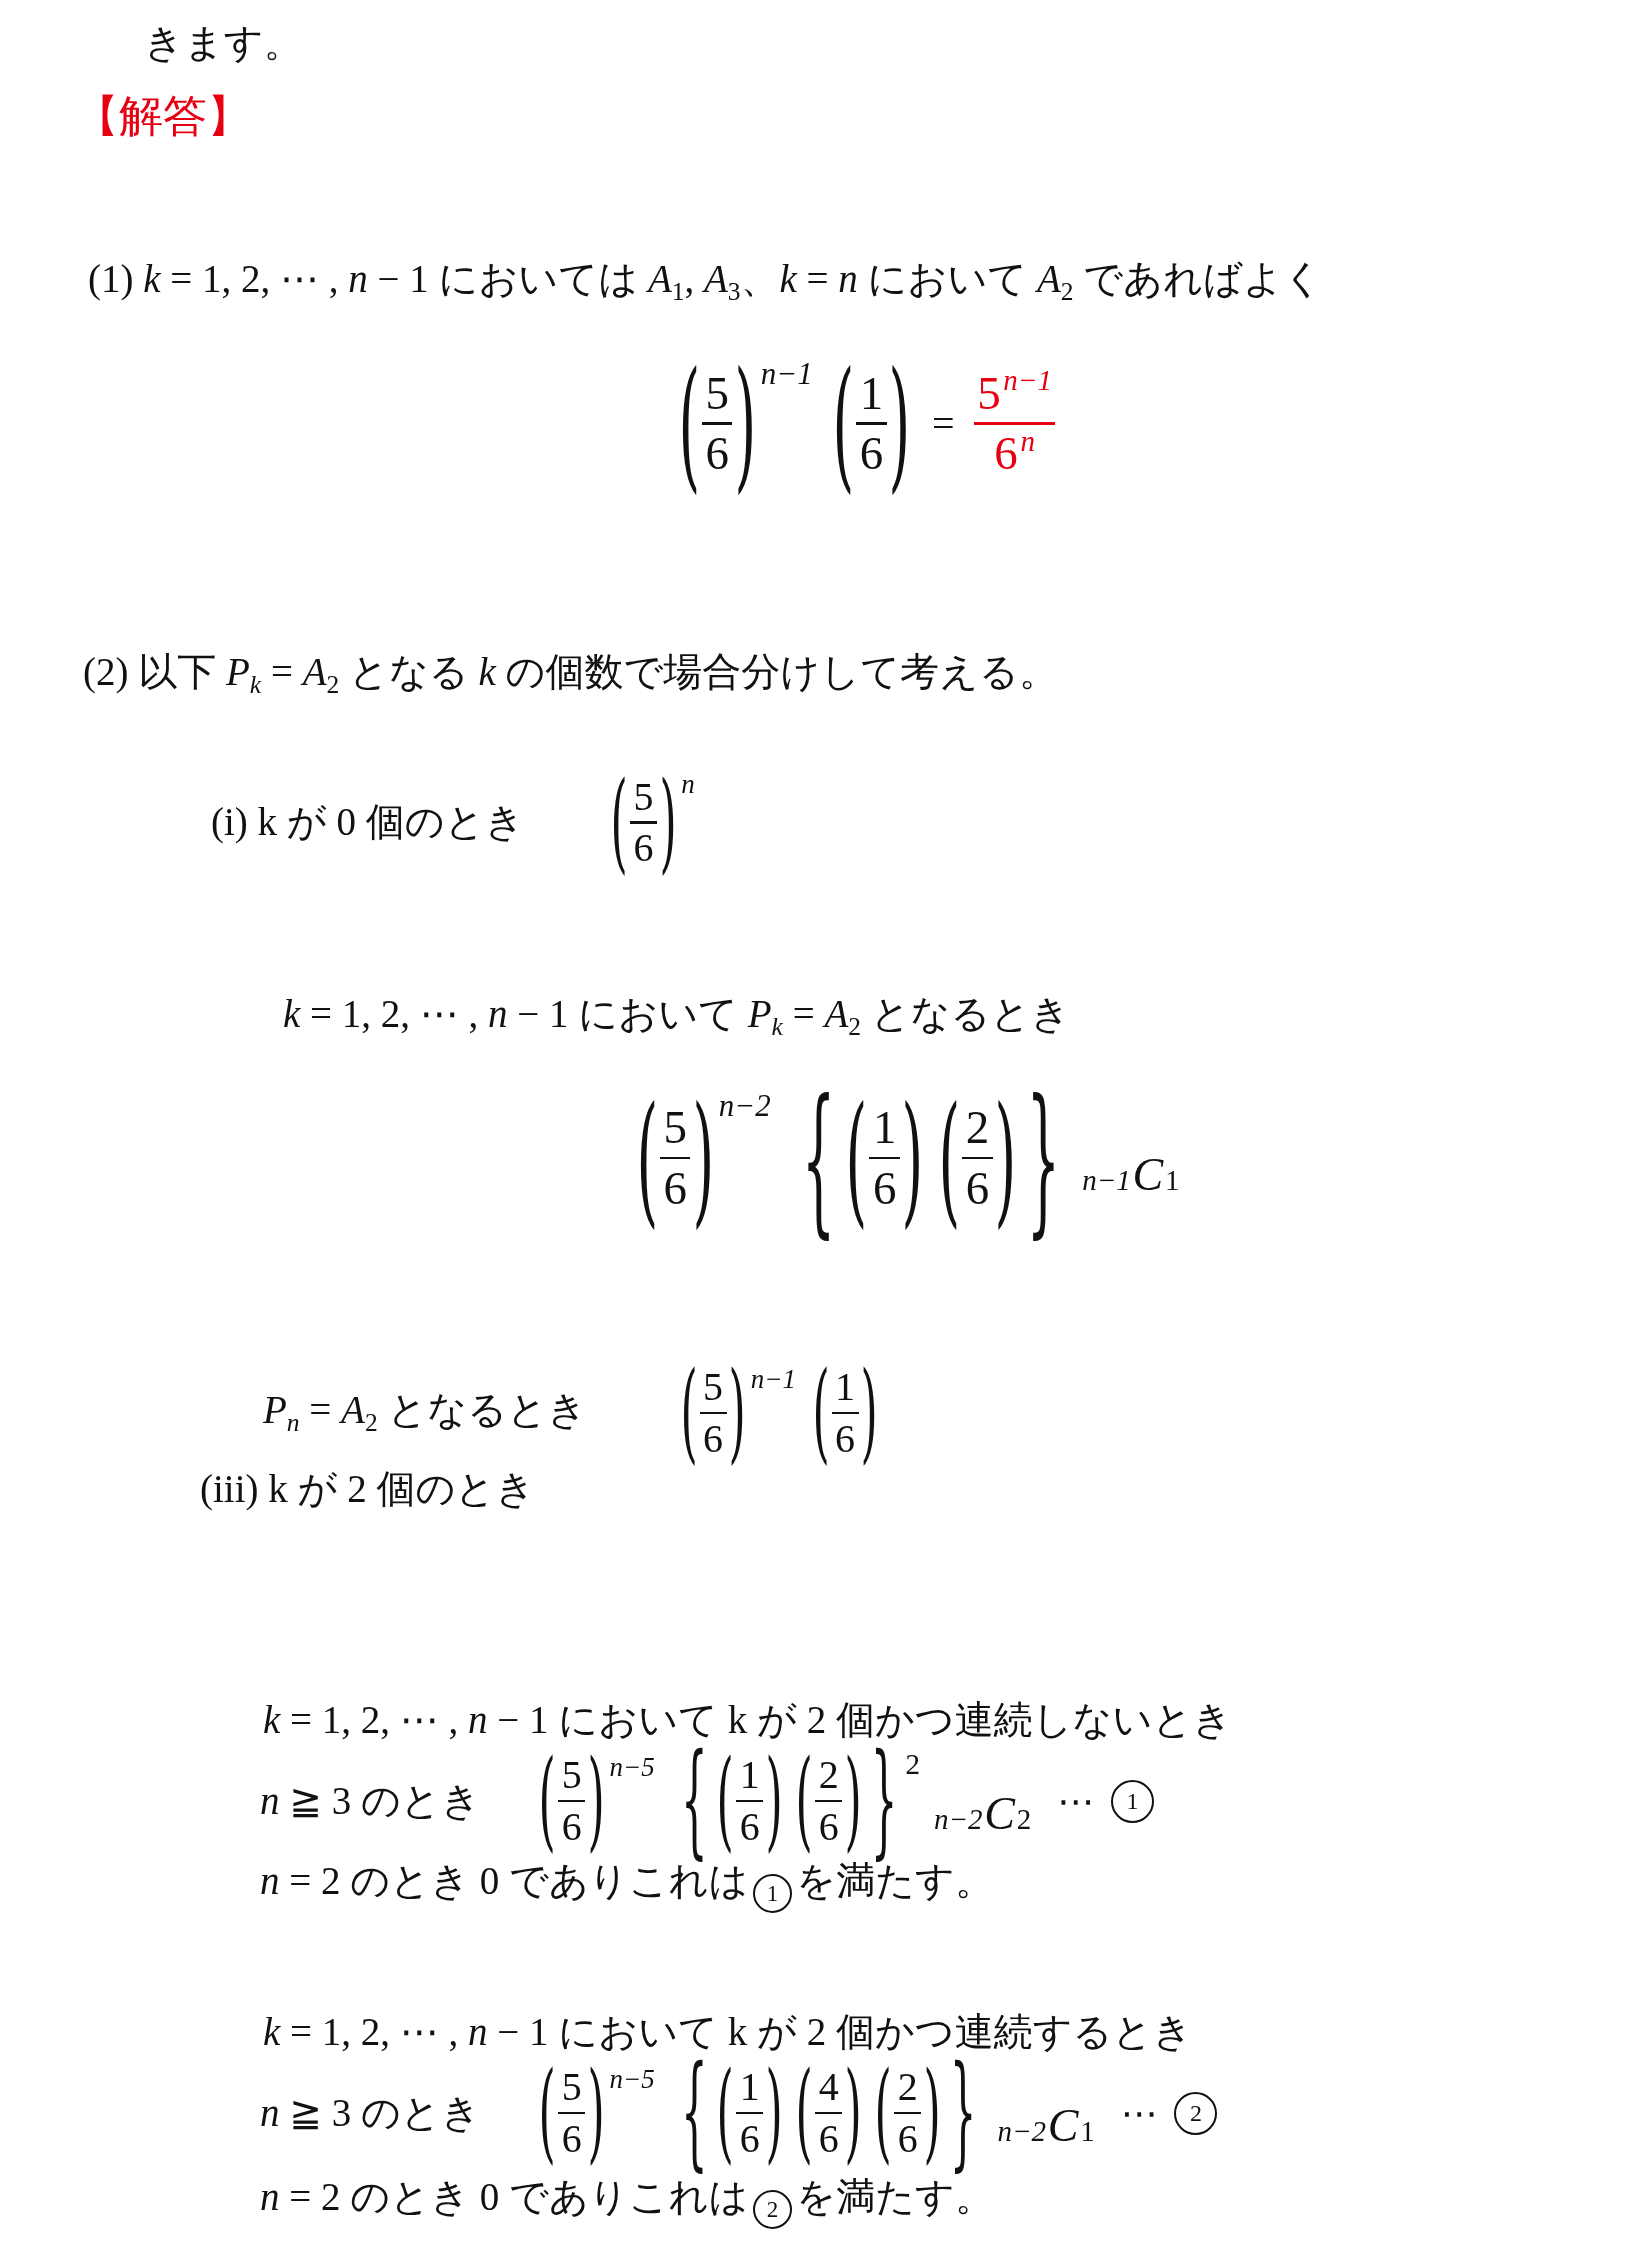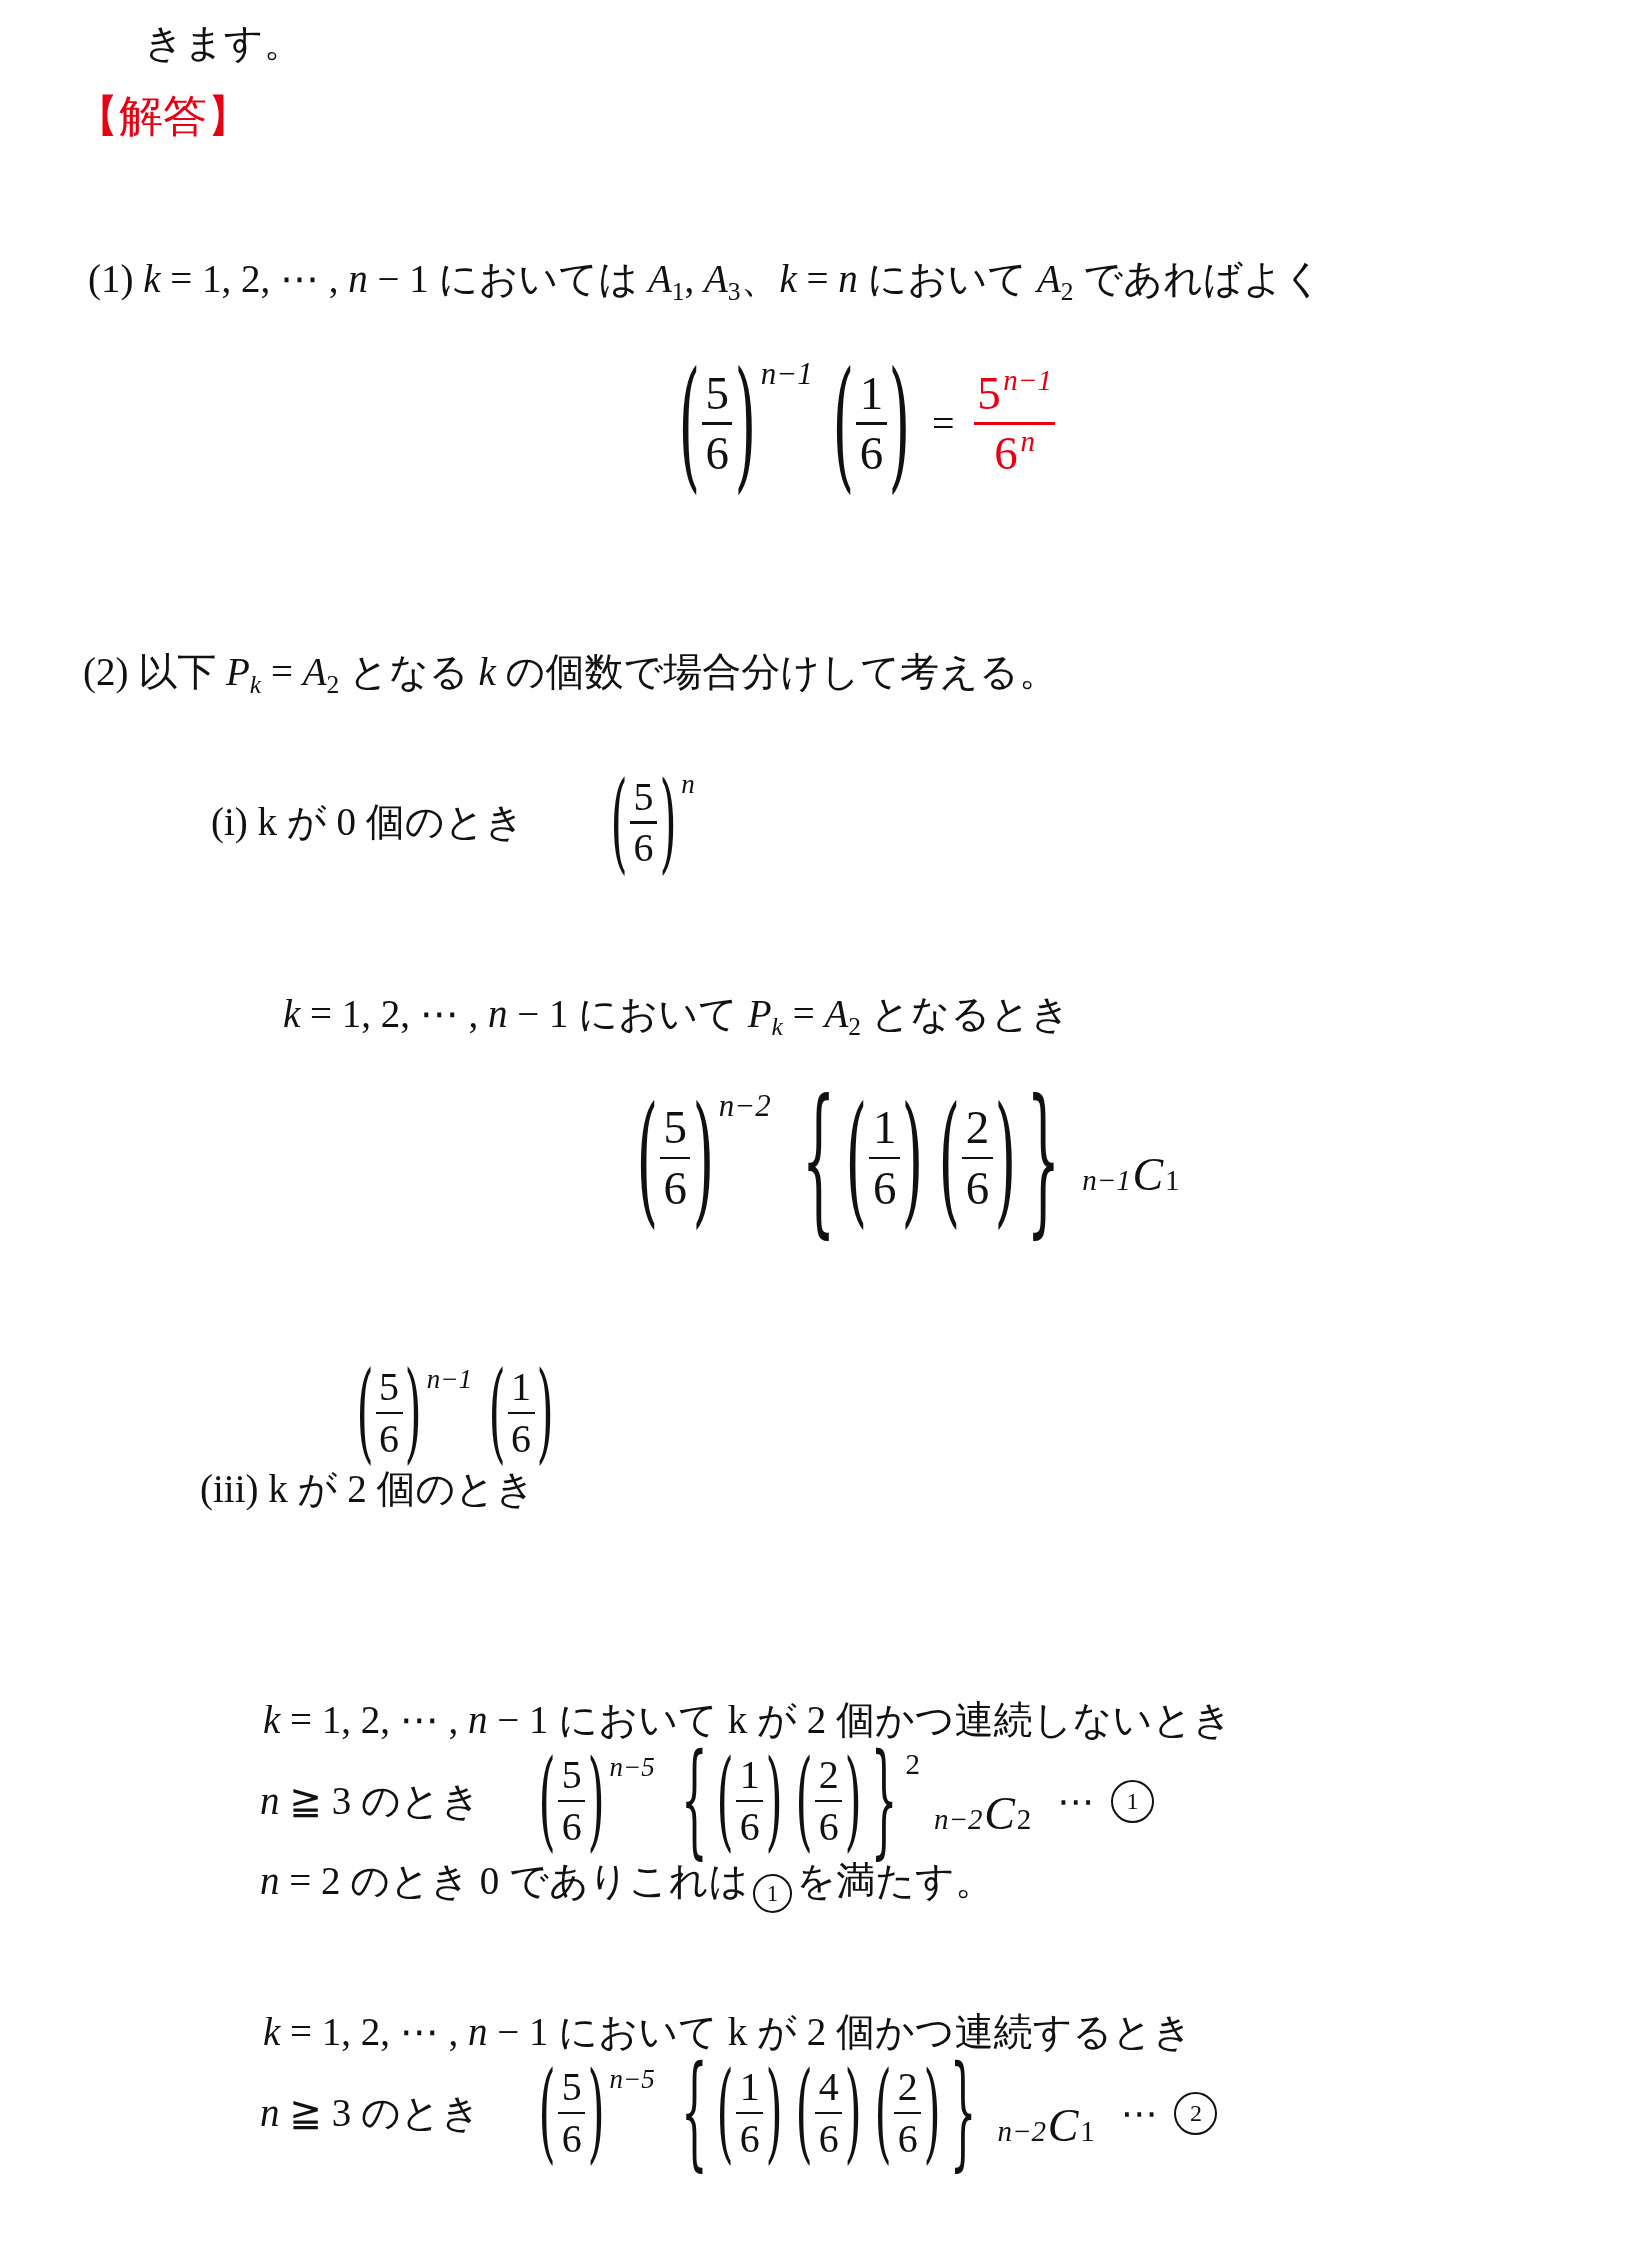--- a/index.html
+++ b/index.html
@@ -104,20 +104,21 @@
     <span class="bp">)</span>
     <span class="gp" style="width:10.5px"></span>
     <span class="bp">(</span>
     <span class="frac"><span class="fd">2</span><span class="fbar"></span><span class="fd">6</span></span>
     <span class="bp">)</span>
     <span class="bb">}</span>
     <span class="cgroup"><span class="pre">n−1</span><span class="cbig">C</span><span class="csub">1</span></span>
   </div>
 
   <div class="row fx sz-m" style="left:263px;top:1355px;height:116px">
+    <span class="txt"><span class="smi">P</span><span class="ssubi">n</span><span class="sp"> = </span><span class="smi">A</span><span class="ssub">2</span><span class="sp"> となるとき</span></span>
     <span class="gp" style="width:91px"></span>
     <span class="bp">(</span>
     <span class="frac"><span class="fd">5</span><span class="fbar"></span><span class="fd">6</span></span>
     <span class="bp">)</span>
     <span class="pexp">n−1</span>
     <span class="gp" style="width:14px"></span>
     <span class="bp">(</span>
     <span class="frac"><span class="fd">1</span><span class="fbar"></span><span class="fd">6</span></span>
     <span class="bp">)</span>
   </div>
@@ -170,15 +171,16 @@
     <span class="bp">)</span>
     <span class="gp" style="width:8.8px"></span>
     <span class="bp">(</span>
     <span class="frac"><span class="fd">2</span><span class="fbar"></span><span class="fd">6</span></span>
     <span class="bp">)</span>
     <span class="bb">}</span>
     <span class="cgroup"><span class="pre">n−2</span><span class="cbig">C</span><span class="csub">1</span></span>
     <span class="tail"><span class="dots">⋯</span><span class="circ"><span>2</span></span></span>
   </div>
 
+  <div class="row txt" style="left:260px;top:2173px"><span class="smi">n</span><span class="sp"> = 2 のとき 0 でありこれは</span><span class="scirc">2</span><span class="sp">を満たす。</span></div>
 
 </div>
 
 
 </body></html>

